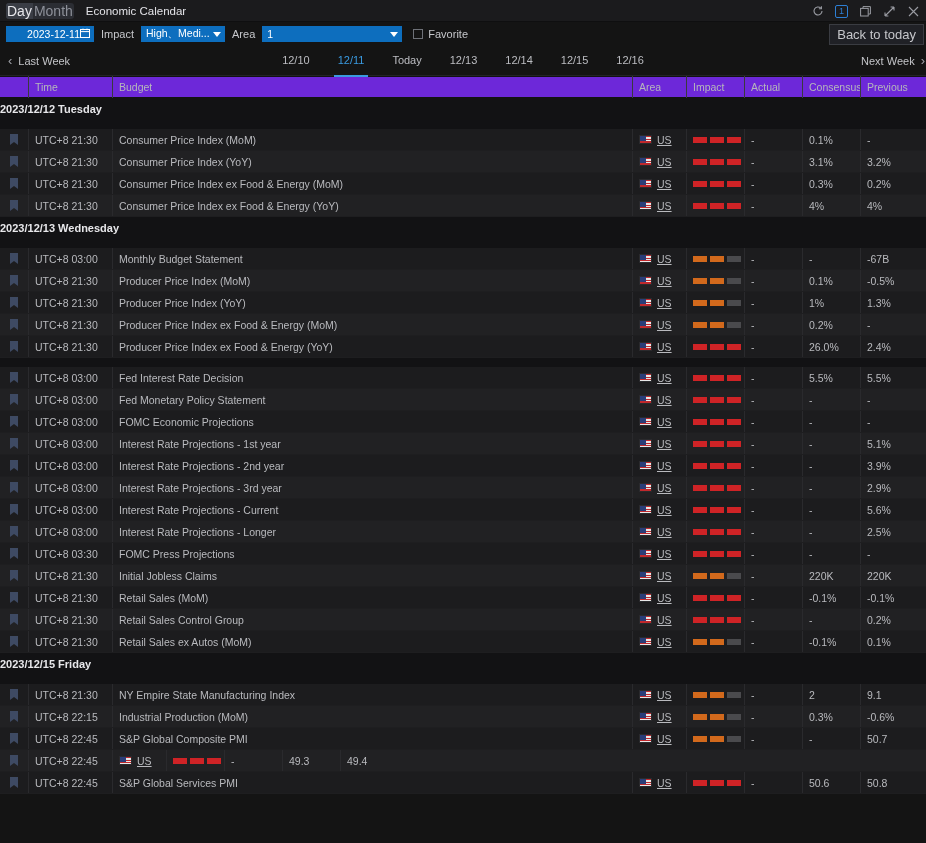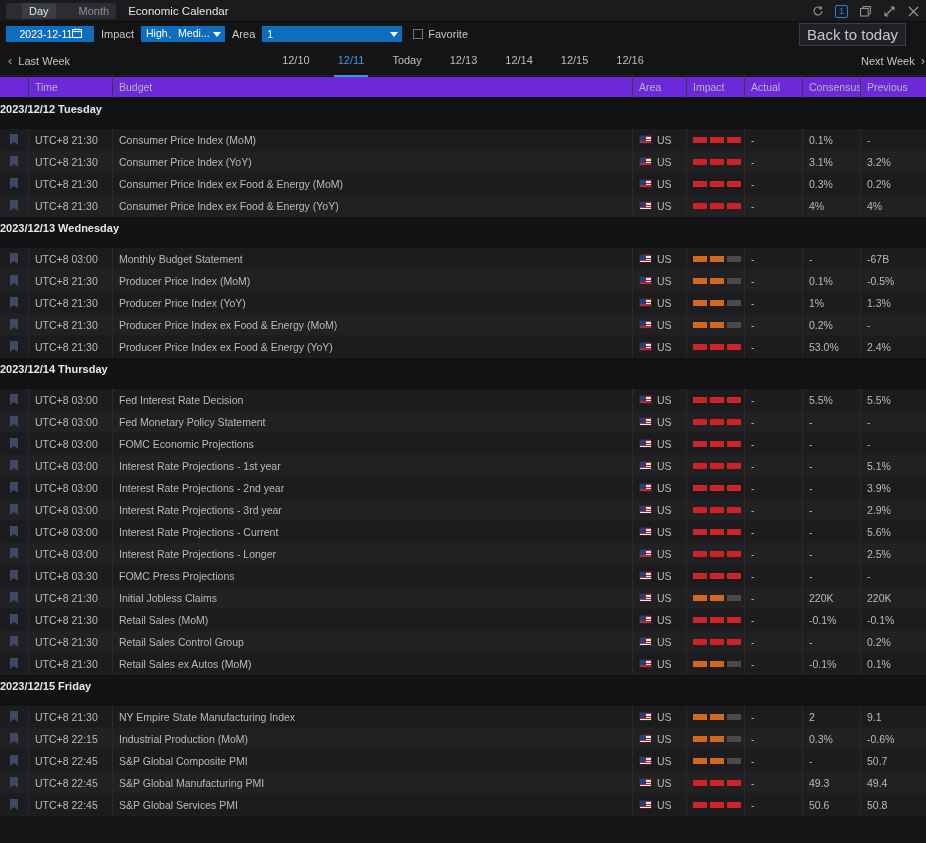--- a/index.html
+++ b/index.html
@@ -15,22 +15,22 @@
   .titlebar {
     height: 22px; display: flex; align-items: center;
     background: #1b1b1d; border-bottom: 1px solid #0f0f10;
     padding-left: 6px; position: relative;
   }
   .seg {
     display: flex; align-items: center; background: #2b2d33;
     border-radius: 3px; overflow: hidden; height: 16px;
   }
   .seg-btn {
-    font-size: 11px; padding: 0 7px; line-height: 16px;
-    color: #8d9099; cursor: default; height: 16px; margin-left: 16px;
+    font-size: 14px; padding: 0 1px; line-height: 16px;
+    color: #8d9099; cursor: default; height: 16px;
   }
   .seg-btn.active { background: #3a3d45; color: #e6e6ea; }
   .app-title { font-size: 11.5px; color: #e3e3e8; margin-left: 12px; }
   .winbtns {
     position: absolute; right: 6px; top: 0; height: 22px;
     display: flex; align-items: center; gap: 11px;
   }
   .wbtn { width: 13px; height: 13px; color: #9a9ca3; cursor: default;
           display: flex; align-items: center; justify-content: center; }
   .wbtn svg { display: block; }
@@ -38,36 +38,36 @@
                 font-size: 9px; line-height: 11px; }
 
   
   .filterbar {
     height: 24px; display: flex; align-items: center;
     background: #141414; padding: 0 6px; gap: 7px; position: relative;
   }
   .datefield {
     background: #0d6ebe; color: #fff; font-size: 10.5px;
     height: 16px; width: 88px; display: flex; align-items: center;
-    justify-content: center; padding: 0 4px 0 6px; cursor: default;
+    justify-content: flex-end; padding: 0 4px 0 6px; cursor: default;
   }
   .flabel { font-size: 11px; color: #c6c7cb; }
   .dropdown {
     background: #0d6ebe; color: #fff; font-size: 10.5px; height: 16px;
     display: flex; align-items: center; justify-content: space-between;
     padding: 0 4px 0 5px; cursor: default;
   }
   .dd-impact { width: 84px; }
   .dd-area { width: 140px; }
   .caret { width: 0; height: 0; border-left: 4px solid transparent;
            border-right: 4px solid transparent; border-top: 5px solid #fff; }
   .favwrap { display: flex; align-items: center; gap: 5px; margin-left: 4px; }
   .cbox { width: 10px; height: 10px; border: 1px solid #6e7178; background: transparent; }
   .backtoday {
-    position: absolute; right: 20px; font-size: 15px; color: #c6c7cb;
+    position: absolute; right: 2px; font-size: 13px; color: #c6c7cb;
     border: 1px solid #3a3c42; padding: 2px 7px; background: #202126;
     cursor: default;
   }
 
   
   .weeknav {
     height: 30px; display: flex; align-items: center; position: relative;
     background: #141414; padding: 0 8px; border-bottom: 1px solid #232326;
   }
   .navside { display: flex; align-items: center; gap: 6px; font-size: 11px;
@@ -119,21 +119,21 @@
   .dayspacer { height: 9px; background: #121214; }
 
   
   .bookmark { width: 8px; height: 11px; position: relative; }
   .bookmark::before {
     content: ""; position: absolute; inset: 0; background: #3e4a63;
     clip-path: polygon(0 0, 100% 0, 100% 100%, 50% 72%, 0 100%);
   }
 
   
-  .flagwrap { display: flex; align-items: center; gap: 5px; }
+  .flagwrap { display: flex; align-items: center; gap: 5px; text-decoration: underline; }
   .flag {
     width: 13px; height: 9px; position: relative; overflow: hidden;
     background: repeating-linear-gradient(to bottom,
       #c1282c 0 1.3px, #e8e8e8 1.3px 2.6px);
     border: 0.5px solid #2a2a2d;
   }
   .flag::after {
     content: ""; position: absolute; left: 0; top: 0; width: 6px; height: 5px;
     background: #2a3d78;
   }
@@ -440,24 +440,23 @@
           </span>
         </div>
         <div class="cell c-impact">
           <span class="impact">
             <span class="ibar high"></span>
             <span class="ibar high"></span>
             <span class="ibar high"></span>
           </span>
         </div>
         <div class="cell c-actual">-</div>
-        <div class="cell c-cons">53.0%</div>
+        <div class="cell c-cons">26.0%</div>
         <div class="cell c-prev">2.4%</div>
       </div>
-      <div class="daygroup">2023/12/14 Thursday</div>
       <div class="dayspacer"></div>
       <div class="row odd">
         <div class="cell c-mark">
           <span class="bookmark"></span>
         </div>
         <div class="cell c-time">UTC+8 03:00</div>
         <div class="cell c-event">Fed Interest Rate Decision</div>
         <div class="cell c-area">
           <span class="flagwrap">
             <span class="flag"></span>
@@ -820,21 +819,20 @@
         </div>
         <div class="cell c-actual">-</div>
         <div class="cell c-cons">-</div>
         <div class="cell c-prev">50.7</div>
       </div>
       <div class="row even">
         <div class="cell c-mark">
           <span class="bookmark"></span>
         </div>
         <div class="cell c-time">UTC+8 22:45</div>
-        <div class="cell c-event">S&amp;P Global Manufacturing PMI</div>
         <div class="cell c-area">
           <span class="flagwrap">
             <span class="flag"></span>
             <span>US</span>
           </span>
         </div>
         <div class="cell c-impact">
           <span class="impact">
             <span class="ibar high"></span>
             <span class="ibar high"></span>

